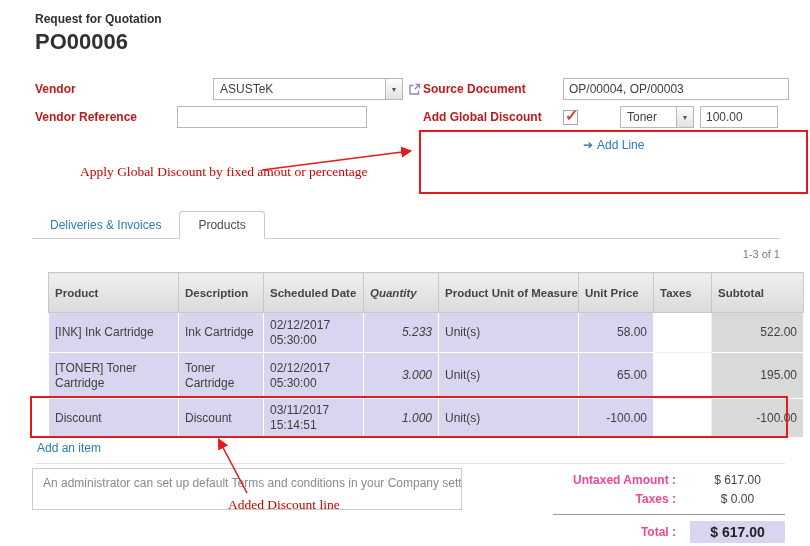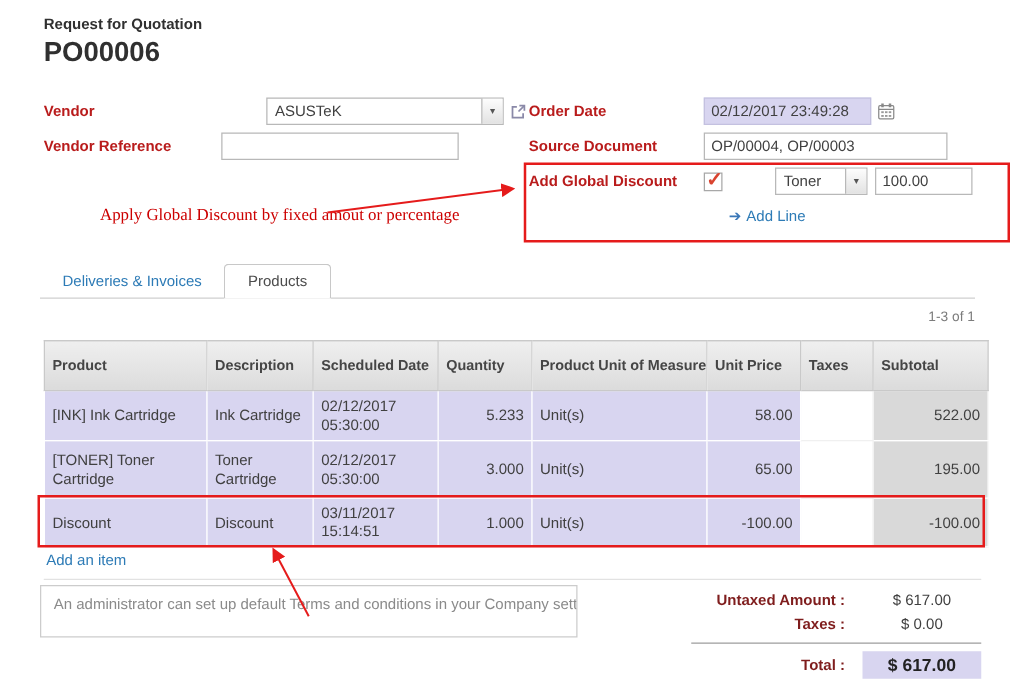--- a/index.html
+++ b/index.html
@@ -16,59 +16,59 @@
   .fgroup-left  { position: absolute; left: 0; top: 0; }
   .fgroup-right { position: absolute; left: 388px; top: 0; }
   .frow { display: flex; align-items: center; height: 22px; margin-bottom: 6px; }
   .flabel { width: 142px; font-weight: bold; color: #b91c1c; flex: none; }
   .fgroup-right .flabel { width: 140px; }
   .tbox { border: 1px solid #b8b8b8; background: #fff; height: 22px; display: flex; align-items: center; padding: 0 0 0 6px; color: #404040; margin-left: 36px; }
   .vendor-select { width: 190px; justify-content: space-between; }
   .fixed-select { width: 74px; justify-content: space-between; }
   .ddbtn { width: 17px; height: 20px; border-left: 1px solid #b8b8b8; background: linear-gradient(#fdfdfd,#e2e2e2); display: flex; align-items: center; justify-content: center; font-size: 7px; color: #555; flex: none; }
   .tinput { border: 1px solid #b8b8b8; background: #fff; height: 22px; padding: 0 5px; font-family: "Liberation Sans", sans-serif; font-size: 12px; color: #404040; }
-  .w190 { width: 190px; } .w221 { width: 195px; } .w78 { width: 78px; }
+  .w190 { width: 190px; } .w221 { width: 226px; } .w78 { width: 78px; }
   .purple-field { width: 134px; background: #d8d5f0; border-color: #c4c1e0; }
   .icon-btn { margin-left: 5px; display: inline-flex; align-items: center; }
   .checkbox { width: 15px; height: 15px; border: 1px solid #a8a8a8; background: #fff; margin-right: 6px; position: relative; flex: none; }
   .checkbox .check { position: absolute; left: 1px; top: -5px; font-size: 16px; font-weight: bold; color: #d9432f; }
   .gap6 { margin-right: 6px; }
   .addline-row { margin-left: 160px; }
   .addline { color: #2d7bb6; cursor: pointer; }
   .arrow-icon { color: #3a77b8; margin-right: 4px; }
 
   
   .tabs { position: absolute; left: 32px; top: 210px; width: 748px; border-bottom: 1px solid #cfcfcf; display: flex; align-items: flex-end; height: 29px; }
   .tab { padding: 6px 18px; font-size: 12px; }
   .tab.active { border: 1px solid #c8c8c8; border-bottom: 1px solid #fff; background: #fff; border-radius: 4px 4px 0 0; margin-bottom: -1px; color: #4c4c4c; }
   .tab.inactive { color: #2d7bb6; cursor: pointer; }
 
   .pager { position: absolute; right: 30px; top: 248px; font-size: 11px; color: #7c7c7c; }
 
   
-  .lines { position: absolute; left: 35px; top: 272px; width: 750px; border-collapse: collapse; table-layout: fixed; }
+  .lines { position: absolute; left: 48px; top: 272px; width: 750px; border-collapse: collapse; table-layout: fixed; }
   .lines th { height: 40px; background: linear-gradient(#efefef,#dbdbdb); border: 1px solid #c9c9c9; font-weight: bold; font-size: 11.5px; color: #454545; padding: 2px 6px; text-align: left; overflow: hidden; white-space: nowrap; vertical-align: middle; }
   .lines td { padding: 4px 6px; vertical-align: middle; border: 1px solid #fff; color: #404040; background: #d8d5f0; white-space: pre-line; line-height: 15px; }
   .col-product { width: 130px; } .col-description { width: 85px; } .col-scheduled_date { width: 100px; }
-  .col-quantity { width: 75px; text-align: right; } .col-uom { width: 140px; }
+  .col-quantity { width: 75px; text-align: right; font-style: italic; } .col-uom { width: 140px; }
   .col-unit_price { width: 75px; text-align: right; } .col-taxes { width: 58px; } .col-subtotal { width: 92px; text-align: right; margin-top: 15px; }
   td.col-taxes { background: #fff; border: 1px solid #f0f0f0; }
   td.col-subtotal { background: #d9d9d9; }
   .lines tbody tr:nth-child(1) { height: 40px; }
   .lines tbody tr:nth-child(2) { height: 46px; }
   .lines tbody tr:nth-child(3) { height: 38px; }
 
   .additem-row { position: absolute; left: 35px; top: 437px; width: 750px; padding: 4px 2px 8px; border-bottom: 1px solid #e2e2e2; }
   .additem { color: #2d7bb6; cursor: pointer; text-decoration: none; }
 
   
   .terms { position: absolute; left: 32px; top: 468px; width: 430px; height: 42px; border: 1px solid #ccc; padding: 7px 10px; color: #8a8a8a; font-size: 12px; white-space: nowrap; overflow: hidden; }
   .totals { position: absolute; left: 553px; top: 470px; width: 232px; }
   .trow { display: flex; align-items: center; height: 19px; }
-  .tlabel { flex: 1; text-align: right; font-weight: bold; color: #7f1d1d; padding-right: 14px; }
+  .tlabel { flex: 1; text-align: right; font-weight: bold; color: #ec4899; padding-right: 14px; }
   .tval { width: 95px; text-align: center; color: #404040; }
   .tdivider { border-top: 1px solid #9d9d9d; margin: 6px 0 4px; }
   .trow.total { height: 26px; }
   .total-value { background: #d8d5f0; font-weight: bold; font-size: 14px; color: #222; padding: 3px 5px; width: auto; min-width: 95px; }
 
   
   .note { position: absolute; font-family: "Liberation Serif", serif; color: #cc0000; font-size: 13.5px; white-space: nowrap; z-index: 35; }
   #note1 { left: 80px; top: 164px; }
   #note2 { left: 228px; top: 497px; }
   .rbox { position: absolute; border: 2px solid #e51b1b; pointer-events: none; z-index: 30; }
@@ -103,40 +103,20 @@
         </span>
       </div>
       <div class="frow">
         <div class="flabel">Vendor Reference</div>
         <input class="tinput w190" value="" style="">
       </div>
     </div>
 
     <div class="fgroup-right">
       <div class="frow">
-        <div class="flabel">Order Date</div>
-        <input class="tinput purple-field" value="02/12/2017 23:49:28" style="">
-        <span class="icon-btn">
-          <svg width="14" height="14" viewBox="0 0 14 14">
-              <rect x="1" y="2.5" width="12" height="10.5" rx="1" fill="#fff" stroke="#888"></rect>
-              <line x1="1" y1="5.5" x2="13" y2="5.5" stroke="#888"></line>
-              <rect x="3" y="0.8" width="2" height="3" fill="#888"></rect>
-              <rect x="9" y="0.8" width="2" height="3" fill="#888"></rect>
-              <g fill="#999">
-                <rect x="3" y="7" width="2" height="1.5"></rect>
-                <rect x="6" y="7" width="2" height="1.5"></rect>
-                <rect x="9" y="7" width="2" height="1.5"></rect>
-                <rect x="3" y="10" width="2" height="1.5"></rect>
-                <rect x="6" y="10" width="2" height="1.5"></rect>
-                <rect x="9" y="10" width="2" height="1.5"></rect>
-              </g>
-            </svg>
-        </span>
-      </div>
-      <div class="frow">
         <div class="flabel">Source Document</div>
         <input class="tinput w221" value="OP/00004, OP/00003" style="">
       </div>
       <div class="frow">
         <div class="flabel">Add Global Discount</div>
         <span class="checkbox">
             <span class="check">✓</span>
           </span>
         <div class="tbox fixed-select gap6">
           <span>Toner</span>
@@ -223,20 +203,21 @@
       <span class="tval">$ 0.00</span>
     </div>
     <div class="tdivider"></div>
     <div class="trow total">
       <span class="tlabel">Total :</span>
       <span class="tval total-value">$ 617.00</span>
     </div>
   </div>
 
   <div class="note" id="note1">Apply Global Discount by fixed amout or percentage</div>
+  <div class="note" id="note2">Added Discount line</div>
 
   <div class="rbox" id="rbox1"></div>
   <div class="rbox" id="rbox2"></div>
 
   <svg class="overlay" width="810" height="546">
     <defs>
       <marker id="ah" viewBox="0 0 10 10" refX="8" refY="5" markerWidth="7" markerHeight="7" orient="auto">
         <path d="M0,0 L10,5 L0,10 z" fill="#e51b1b"></path>
       </marker>
     </defs>

